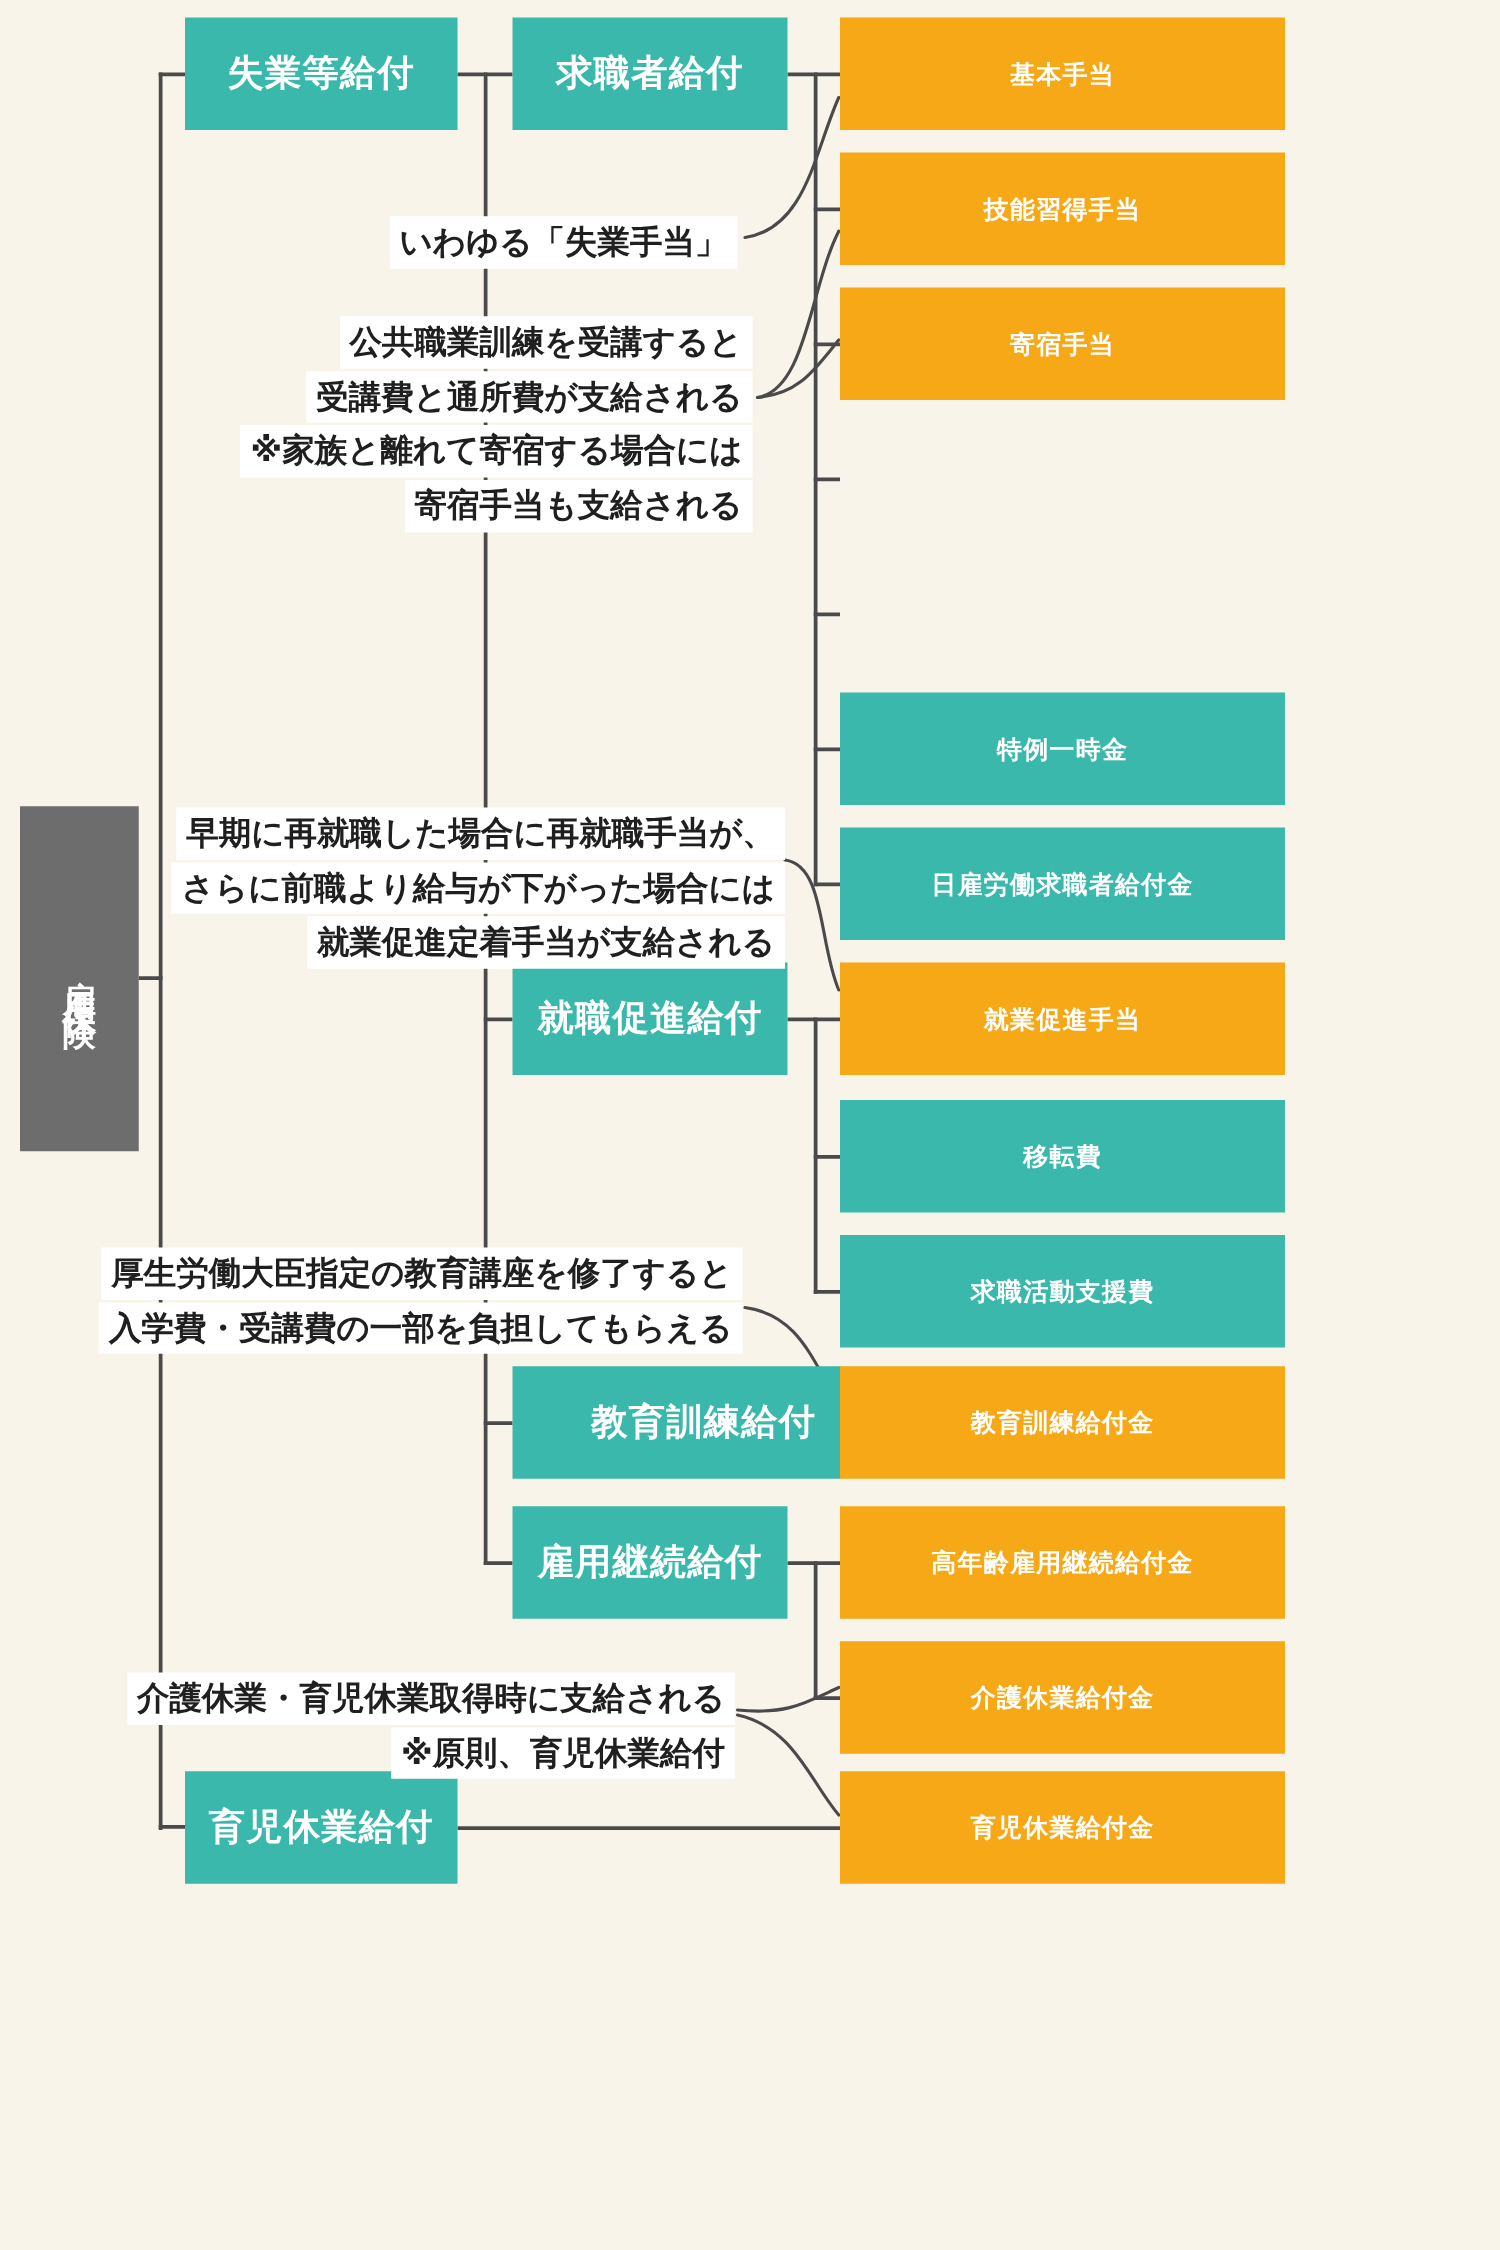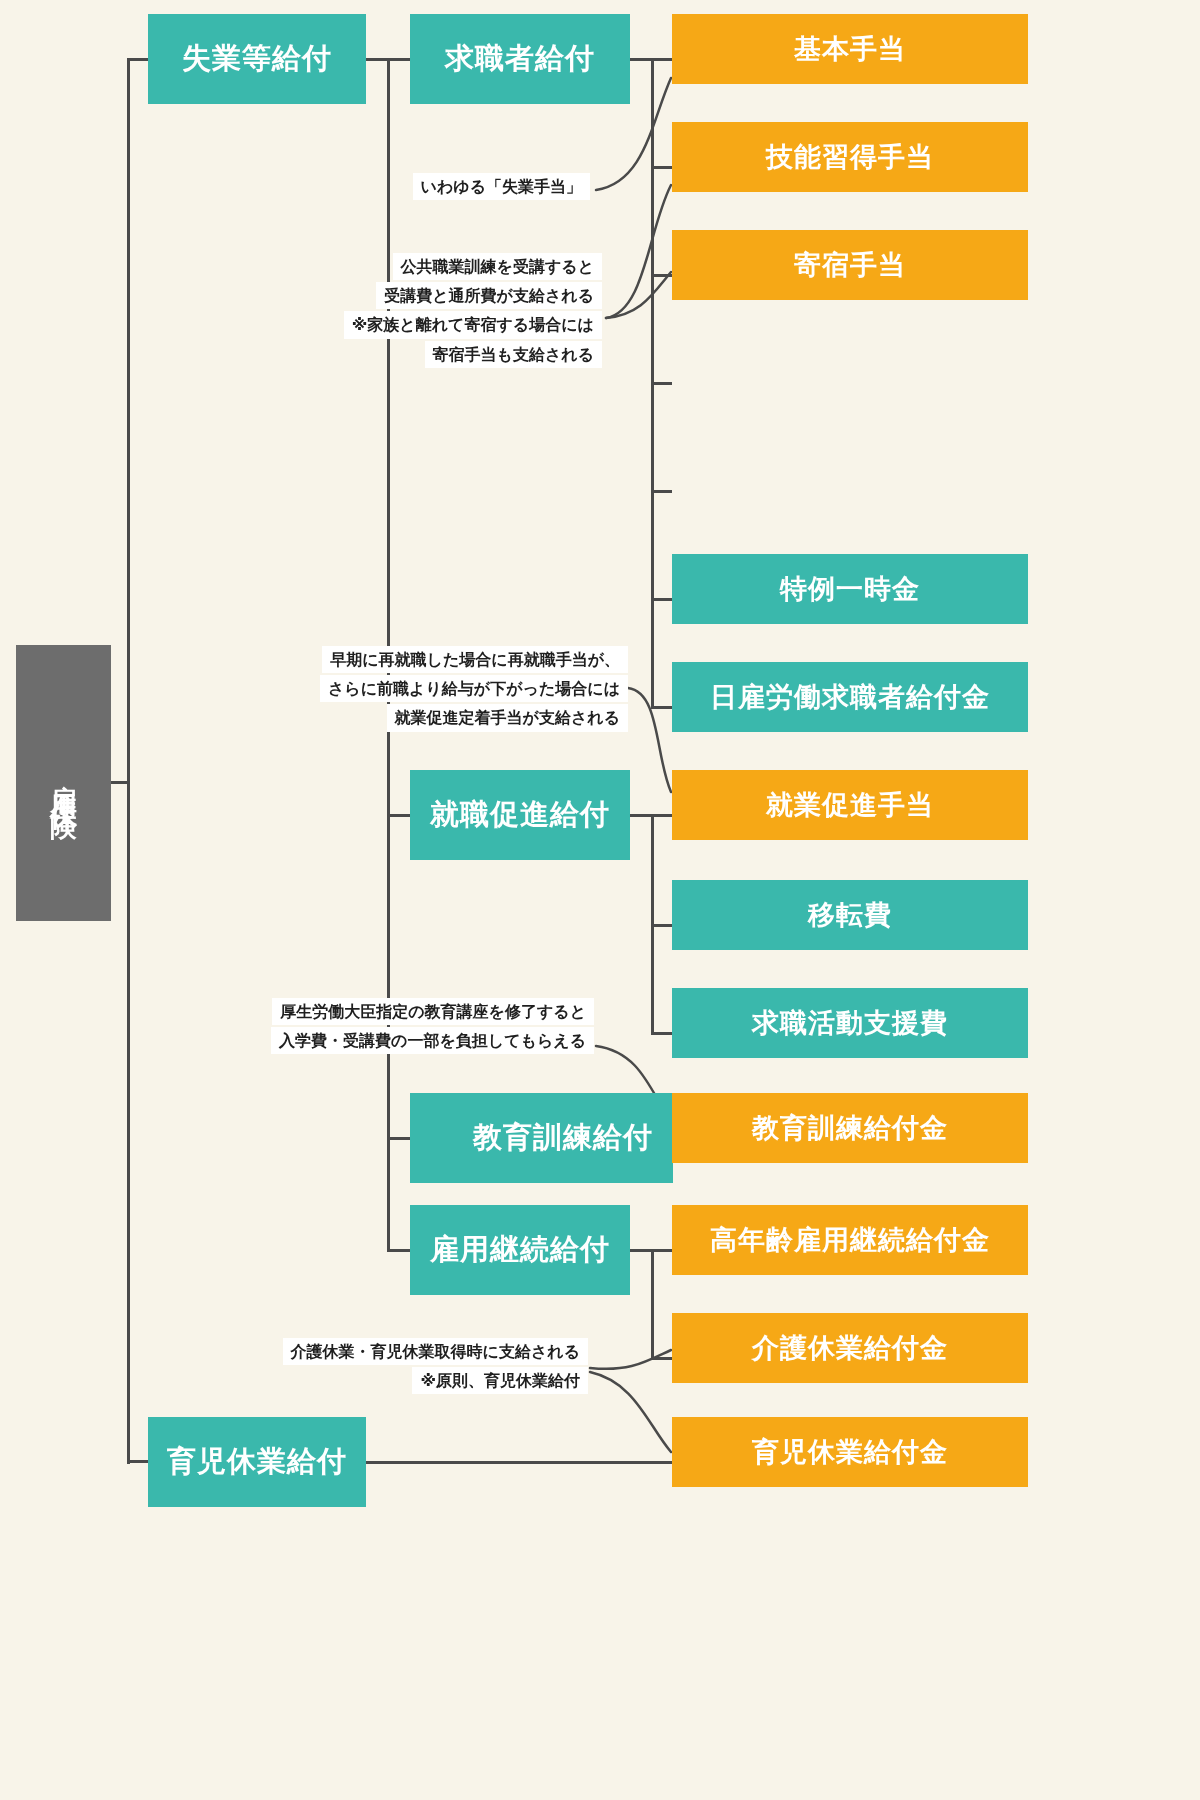--- a/index.html
+++ b/index.html
@@ -53,27 +53,27 @@
   .box[data-color="gray"]   { background: var(--gray, #6d6d6d); }
   .root {
     left: 16px; top: 645px; width: 95px; height: 276px;
     writing-mode: vertical-rl;
     text-orientation: upright;
     font-size: 27px;
     letter-spacing: 10px;
   }
   .branch { left: 148px; width: 218px; height: 90px; font-size: 29px; }
   .cat    { left: 410px; width: 220px; height: 90px; font-size: 29px; }
-  .leaf   { left: 672px; width: 356px; height: 70px; font-size: 27px; }
+  .leaf   { left: 672px; width: 356px; height: 90px; font-size: 20px; }
   
   .annotation {
     position: absolute;
     z-index: 4;
     text-align: right;
-    font-size: 16px;
+    font-size: 26px;
     font-weight: 600;
     color: var(--annotation_text, #1f1f1f);
     line-height: 1.45;
     white-space: nowrap;
   }
   .ann-line {
     display: inline-block;
     background: var(--annotation_bg, #ffffff);
     padding: 2px 8px;
     margin: 1px 0;

